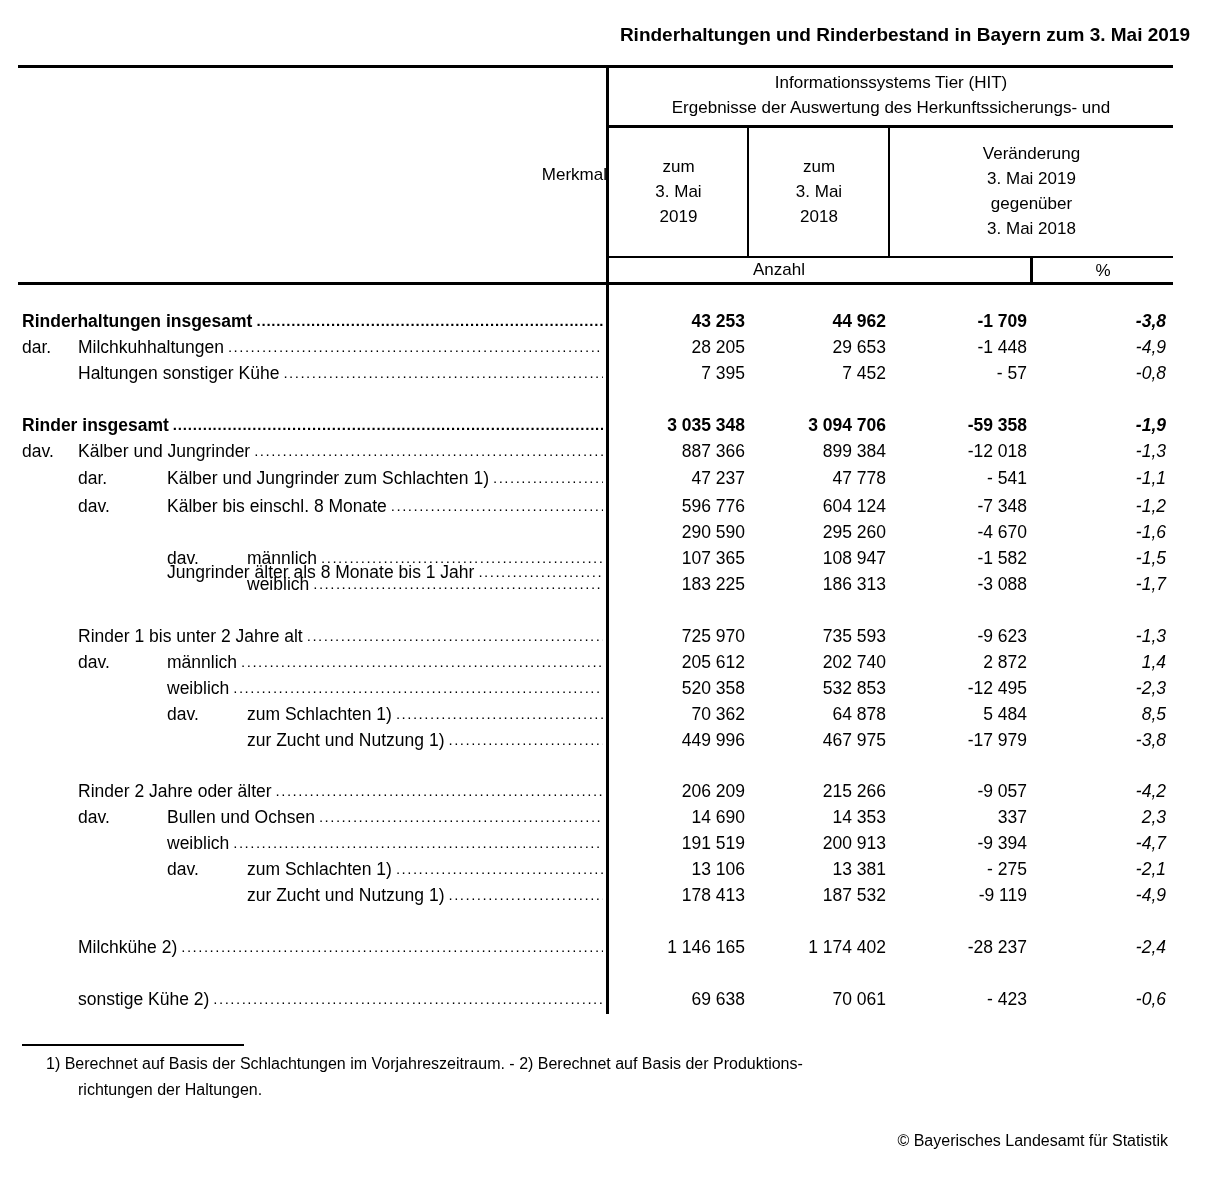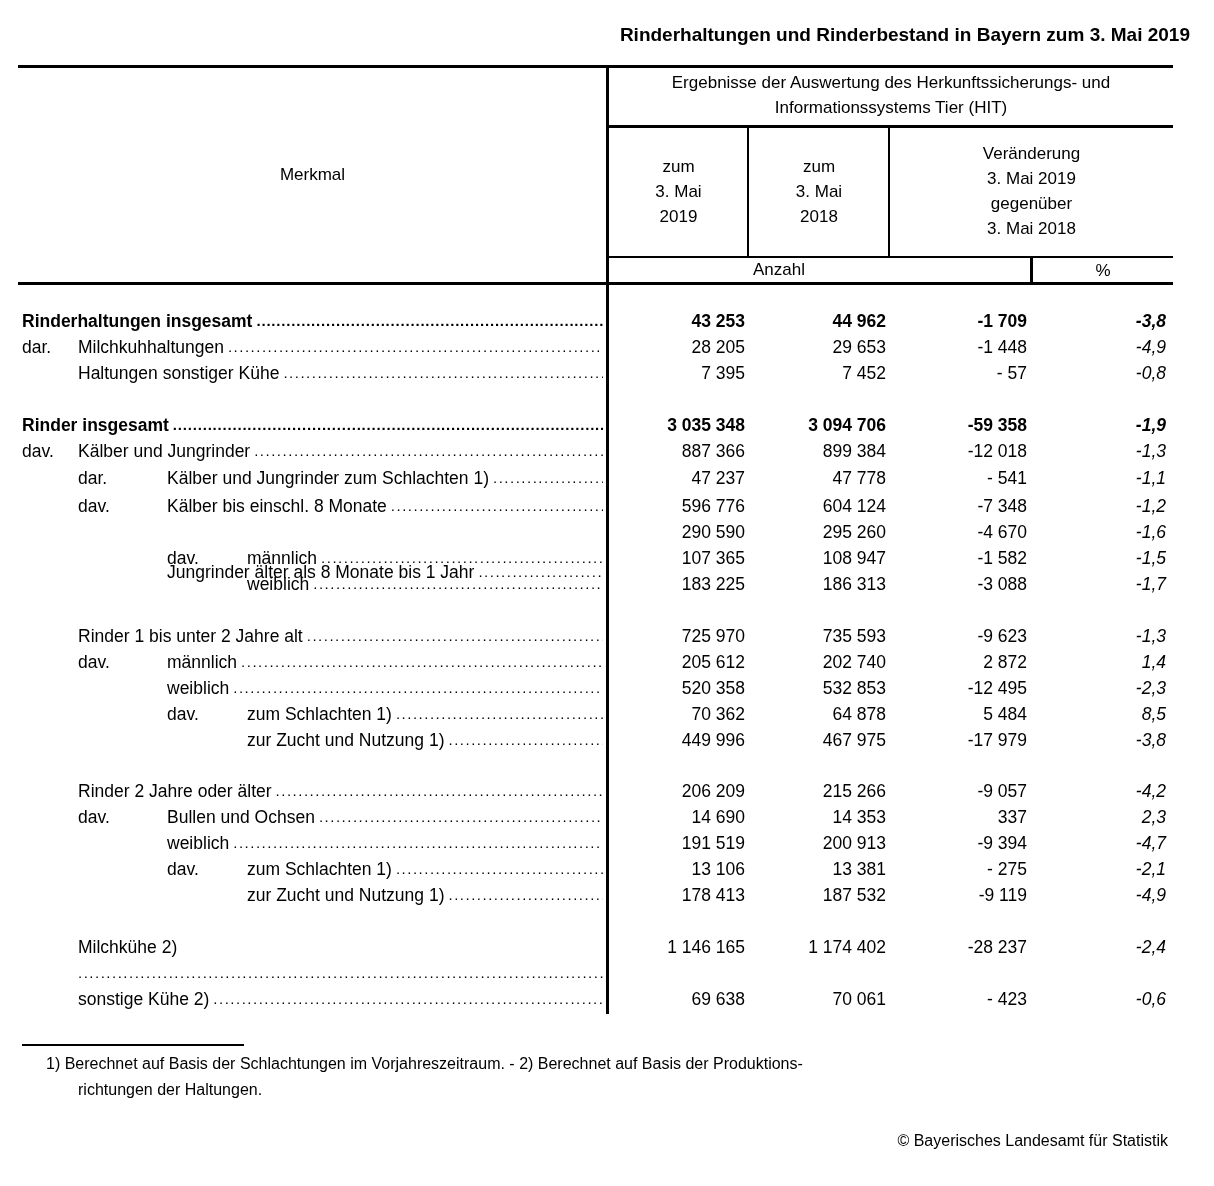--- a/index.html
+++ b/index.html
@@ -49,24 +49,24 @@
 <div class="hline" style="left:18px; top:65px; width:1155px; height:3px;"></div>
 <div class="hline" style="left:607px; top:125px; width:566px; height:3px;"></div>
 <div class="hline" style="left:607px; top:256px; width:566px; height:2px;"></div>
 <div class="hline" style="left:18px; top:282px; width:1155px; height:3px;"></div>
 
 <div class="vline" style="left:606px; top:66px; width:3px; height:948px;"></div>
 <div class="vline" style="left:747px; top:126px; width:2px; height:131px;"></div>
 <div class="vline" style="left:888px; top:126px; width:2px; height:131px;"></div>
 <div class="vline" style="left:1030px; top:257px; width:3px; height:26px;"></div>
 
-<div class="hdr-text" style="left:18px; top:162px; width:589px;">Merkmal</div>
+<div class="hdr-text" style="left:18px; top:162px; width:589px;text-align:right;">Merkmal</div>
 <div class="hdr-text" style="left:609px; top:70px; width:564px;">
+  <div>Informationssystems Tier (HIT)</div>
   <div>Ergebnisse der Auswertung des Herkunftssicherungs- und</div>
-  <div>Informationssystems Tier (HIT)</div>
 </div>
 <div class="hdr-text" style="left:609px; top:154px; width:139px;">
   <div>zum</div>
   <div>3. Mai</div>
   <div>2019</div>
 </div>
 <div class="hdr-text" style="left:749px; top:154px; width:140px;">
   <div>zum</div>
   <div>3. Mai</div>
   <div>2018</div>
@@ -284,21 +284,21 @@
       <div class="label-wrap" style="left: 247px;">
         <span class="label">zur Zucht und Nutzung 1)</span>
         <span class="dots">........................................................................................................................................................................................................</span>
       </div>
       <span class="num c1">178 413</span>
       <span class="num c2">187 532</span>
       <span class="num c3">-9 119</span>
       <span class="num c4">-4,9</span>
     </div>
     <div class="row" style="top: 934px;">
-      <div class="label-wrap" style="left: 78px; flex-direction: column;">
+      <div class="label-wrap" style="left: 78px;">
         <span class="label">Milchkühe 2)</span>
         <span class="dots">........................................................................................................................................................................................................</span>
       </div>
       <span class="num c1">1 146 165</span>
       <span class="num c2">1 174 402</span>
       <span class="num c3">-28 237</span>
       <span class="num c4">-2,4</span>
     </div>
     <div class="row" style="top: 986px;">
       <div class="label-wrap" style="left: 78px;">

